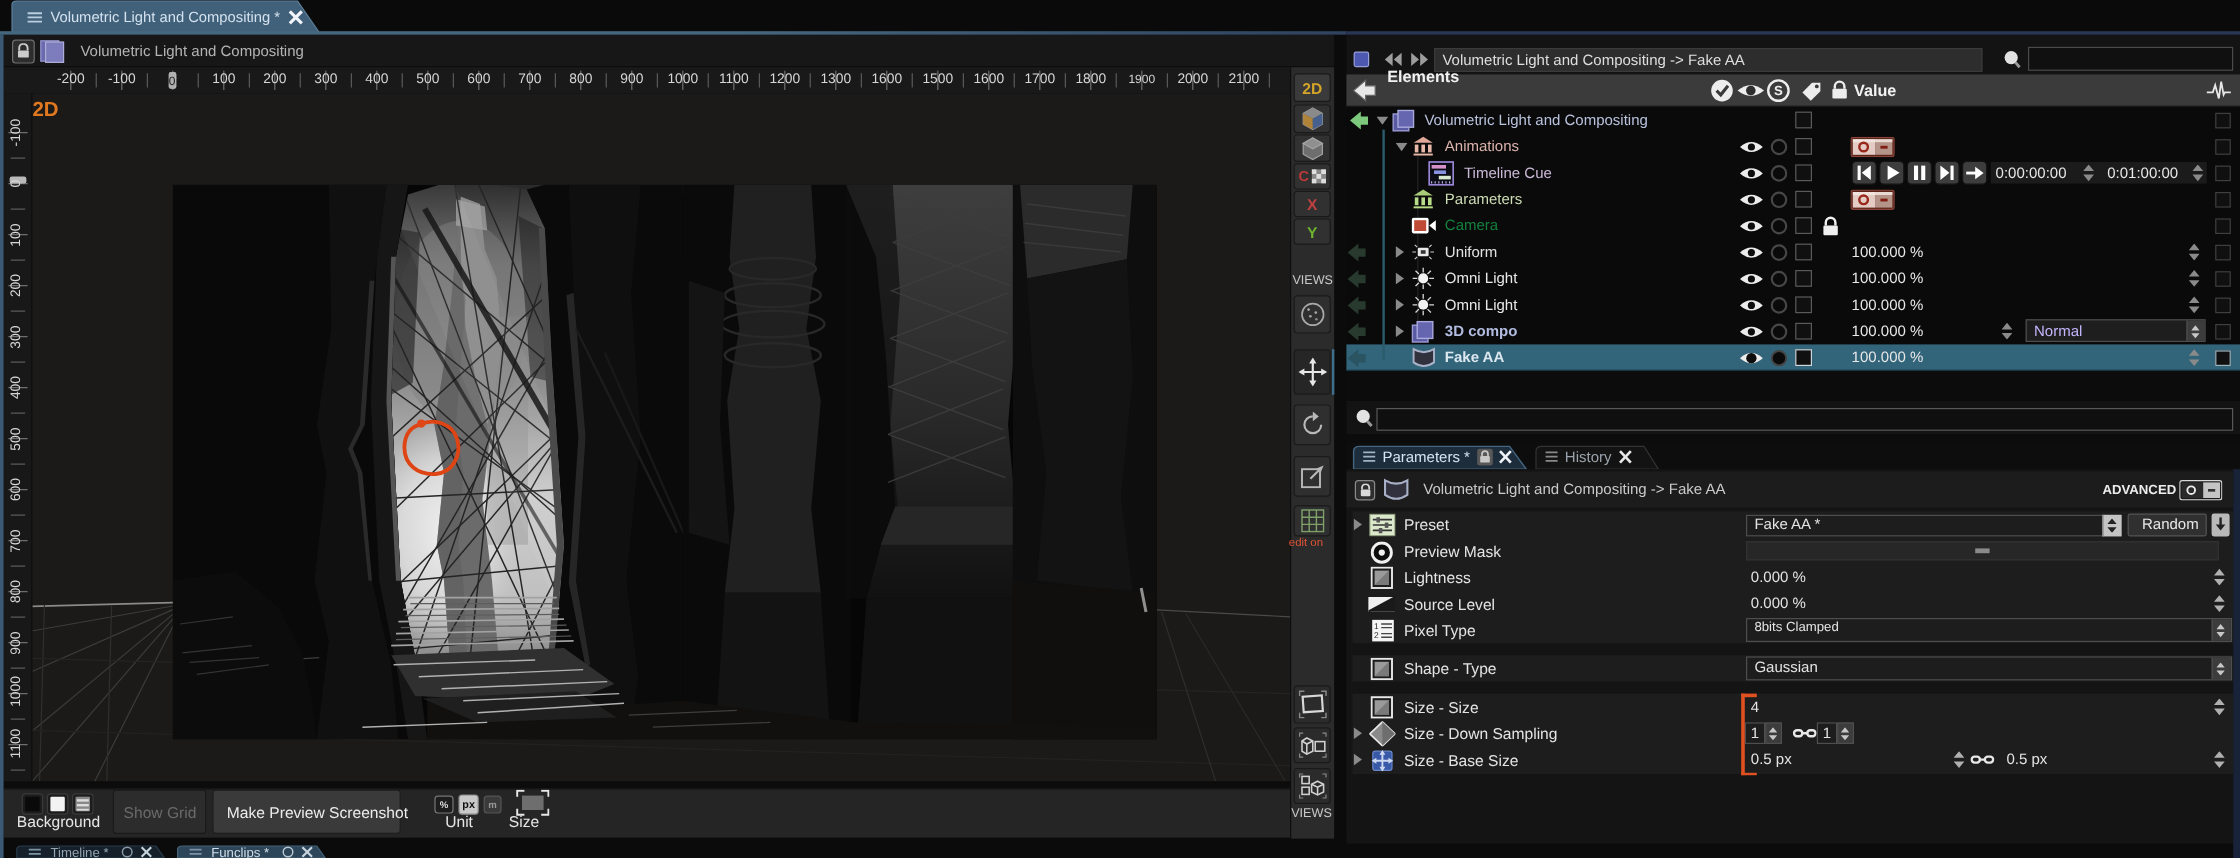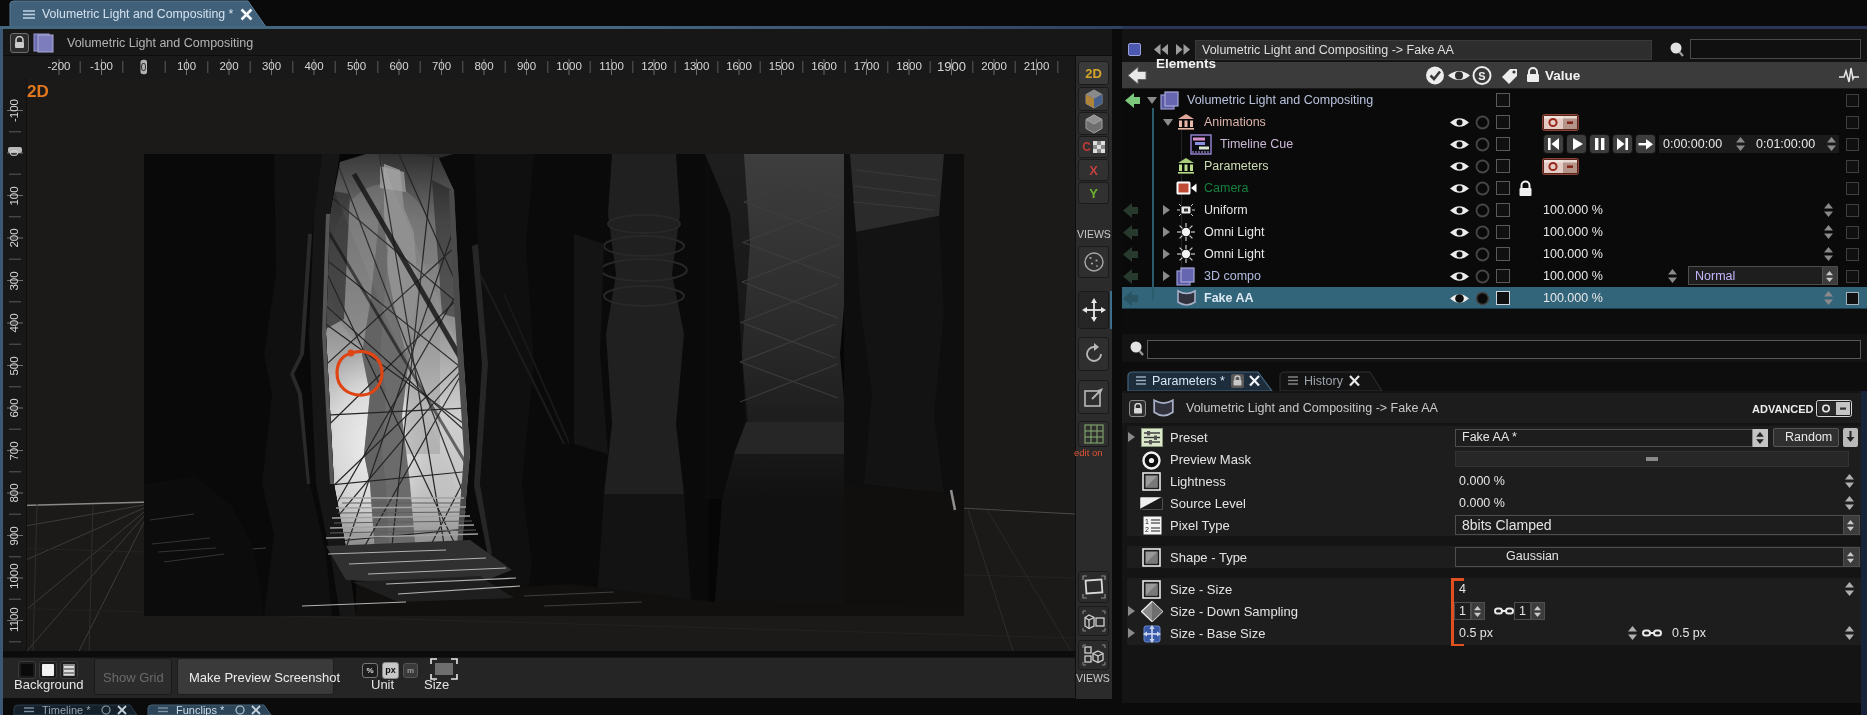--- a/index.html
+++ b/index.html
@@ -105,21 +105,21 @@
 <div class="txt" style="left:506.5px;top:60px;font-size:11.5px;color:#d6d6d6;font-weight:normal;width:40px;text-align:center;line-height:13px;">900</div>
 <div class="txt" style="left:549.0px;top:60px;font-size:11.5px;color:#d6d6d6;font-weight:normal;width:40px;text-align:center;line-height:13px;">1000</div>
 <div class="txt" style="left:591.5px;top:60px;font-size:11.5px;color:#d6d6d6;font-weight:normal;width:40px;text-align:center;line-height:13px;">1100</div>
 <div class="txt" style="left:634.0px;top:60px;font-size:11.5px;color:#d6d6d6;font-weight:normal;width:40px;text-align:center;line-height:13px;">1200</div>
 <div class="txt" style="left:676.5px;top:60px;font-size:11.5px;color:#d6d6d6;font-weight:normal;width:40px;text-align:center;line-height:13px;">1300</div>
 <div class="txt" style="left:719.0px;top:60px;font-size:11.5px;color:#d6d6d6;font-weight:normal;width:40px;text-align:center;line-height:13px;">1600</div>
 <div class="txt" style="left:761.5px;top:60px;font-size:11.5px;color:#d6d6d6;font-weight:normal;width:40px;text-align:center;line-height:13px;">1500</div>
 <div class="txt" style="left:804.0px;top:60px;font-size:11.5px;color:#d6d6d6;font-weight:normal;width:40px;text-align:center;line-height:13px;">1600</div>
 <div class="txt" style="left:846.5px;top:60px;font-size:11.5px;color:#d6d6d6;font-weight:normal;width:40px;text-align:center;line-height:13px;">1700</div>
 <div class="txt" style="left:889.0px;top:60px;font-size:11.5px;color:#d6d6d6;font-weight:normal;width:40px;text-align:center;line-height:13px;">1800</div>
-<div class="txt" style="left:931.5px;top:60px;font-size:13px;color:#d6d6d6;font-weight:normal;width:40px;text-align:center;line-height:13px;">1900</div>
+<div class="txt" style="left:931.5px;top:60px;font-size:10px;color:#d6d6d6;font-weight:normal;width:40px;text-align:center;line-height:13px;">1900</div>
 <div class="txt" style="left:974.0px;top:60px;font-size:11.5px;color:#d6d6d6;font-weight:normal;width:40px;text-align:center;line-height:13px;">2000</div>
 <div class="txt" style="left:1016.5px;top:60px;font-size:11.5px;color:#d6d6d6;font-weight:normal;width:40px;text-align:center;line-height:13px;">2100</div>
 <svg class="a" style="left:138px;top:56px" width="12" height="22">
       <rect x="2.5" y="4" width="6" height="14" rx="2" fill="#b0b0b0"></rect>
       <text x="5.5" y="15" text-anchor="middle" font-size="10" fill="#1a1a1a" font-family="Liberation Sans">0</text>
     </svg>
     <div class="a" style="left:3px;top:78px;width:1072px;height:573px;background:#1b1a19;"></div>
 <svg class="a" style="left:3px;top:78px" width="1072" height="573" viewBox="0 0 1072 573">
 <g stroke="#3c3c3c" stroke-width="1" fill="none">
 <line x1="0" y1="428" x2="148" y2="424" stroke="#8a8a8a" stroke-width="1.4"></line>
@@ -722,21 +722,21 @@
 <svg class="a" style="left:1122px;top:268px" width="17" height="17" viewBox="0 0 17 17">
       <polygon points="1,8.5 10,1 10,5 16,5 16,12 10,12 10,16" fill="#283a2e"></polygon>
     </svg>
     <svg class="a" style="left:1163px;top:271px" width="7" height="10">
       <polygon points="0,0 7,5 0,10" fill="#8a8a8a"></polygon>
     </svg>
     <svg class="a" style="left:1176px;top:266.5px" width="19" height="19" viewBox="0 0 19 19">
       <rect x="1" y="4" width="13" height="14" fill="#5a5aa2" stroke="#9a9ad4" stroke-width="1.2"></rect>
       <rect x="5" y="1" width="13" height="14" fill="#6666b0" stroke="#a8a8dc" stroke-width="1.2"></rect>
     </svg>
-    <div class="txt" style="left:1204px;top:269px;font-size:12.5px;color:#b2bce0;font-weight:normal;">3D compo</div>
+    <div class="txt" style="left:1204px;top:269px;font-size:12.5px;color:#b2bce0;font-weight:bold;">3D compo</div>
 <svg class="a" style="left:1122px;top:290px" width="17" height="17" viewBox="0 0 17 17">
       <polygon points="1,8.5 10,1 10,5 16,5 16,12 10,12 10,16" fill="#2a5462"></polygon>
     </svg>
     <svg class="a" style="left:1176px;top:288.5px" width="21" height="19" viewBox="0 0 21 19">
 <path d="M2 2 Q10.5 7 19 2 L19 13 Q10.5 19 2 13 Z" fill="#31313d" stroke="#a8b0c8" stroke-width="1.6"></path>
     </svg>
     <div class="txt" style="left:1204px;top:291px;font-size:12.5px;color:#dce8f0;font-weight:bold;">Fake AA</div>
 <svg class="a" style="left:1449px;top:115.5px" width="21" height="13" viewBox="0 0 21 13">
       <path d="M1 6.5 Q10.5 -2 20 6.5 Q10.5 15 1 6.5 Z" fill="#ececec"></path>
       <circle cx="10.5" cy="6.5" r="3.0" fill="#0d0d0d"></circle>
@@ -1035,34 +1035,34 @@
       <text x="2" y="16" font-size="7" fill="#222" font-family="Liberation Sans">2</text>
 <g stroke="#444" stroke-width="1.2">
         <line x1="8" y1="4" x2="17" y2="4"></line>
         <line x1="8" y1="7" x2="17" y2="7"></line>
         <line x1="8" y1="12" x2="17" y2="12"></line>
         <line x1="8" y1="15" x2="17" y2="15"></line>
       </g>
     </svg>
     <div class="txt" style="left:1170px;top:518px;font-size:13px;color:#e4e4e4;font-weight:normal;">Pixel Type</div>
 <div class="a" style="left:1455px;top:515px;width:405px;height:20px;background:#1d1d1d;border:1px solid #4e4e4e;"></div>
-<div class="txt" style="left:1462px;top:517px;font-size:14px;color:#e4e4e4;font-weight:normal;">8bits Clamped</div>
+<div class="txt" style="left:1462px;top:517px;font-size:11px;color:#e4e4e4;font-weight:normal;">8bits Clamped</div>
 <div class="a" style="left:1843px;top:516px;width:16px;height:18px;background:#3c3c3c;border-left:1px solid #4e4e4e;"></div>
 <svg class="a" style="left:1847px;top:519.5px" width="7" height="11" viewBox="0 0 9 14">
       <polygon points="4.5,0 9,5.5 0,5.5" fill="#c8c8c8"></polygon>
       <polygon points="4.5,14 9,8.5 0,8.5" fill="#c8c8c8"></polygon>
     </svg>
     <svg class="a" style="left:1142px;top:548px" width="19" height="19" viewBox="0 0 19 19">
 <rect x="1" y="1" width="17" height="17" fill="none" stroke="#e8e8e8" stroke-width="1.6"></rect>
 <rect x="3.5" y="3.5" width="12" height="12" fill="#9a9a9a"></rect>
       <polygon points="3.5,15.5 15.5,3.5 15.5,15.5" fill="#7a7a7a"></polygon>
     </svg>
     <div class="txt" style="left:1170px;top:550px;font-size:13px;color:#e4e4e4;font-weight:normal;">Shape - Type</div>
 <div class="a" style="left:1455px;top:547px;width:405px;height:20px;background:#1d1d1d;border:1px solid #4e4e4e;"></div>
-<div class="txt" style="left:1462px;top:549px;font-size:12.5px;color:#e4e4e4;font-weight:normal;margin-left:44px;">Gaussian</div>
+<div class="txt" style="left:1462px;top:549px;font-size:12.5px;color:#e4e4e4;font-weight:normal;">Gaussian</div>
 <div class="a" style="left:1843px;top:548px;width:16px;height:18px;background:#3c3c3c;border-left:1px solid #4e4e4e;"></div>
 <svg class="a" style="left:1847px;top:551.5px" width="7" height="11" viewBox="0 0 9 14">
       <polygon points="4.5,0 9,5.5 0,5.5" fill="#c8c8c8"></polygon>
       <polygon points="4.5,14 9,8.5 0,8.5" fill="#c8c8c8"></polygon>
     </svg>
     <svg class="a" style="left:1142px;top:580px" width="19" height="19" viewBox="0 0 19 19">
 <rect x="1" y="1" width="17" height="17" fill="none" stroke="#e8e8e8" stroke-width="1.6"></rect>
 <rect x="3.5" y="3.5" width="12" height="12" fill="#9a9a9a"></rect>
       <polygon points="3.5,15.5 15.5,3.5 15.5,15.5" fill="#7a7a7a"></polygon>
     </svg>

